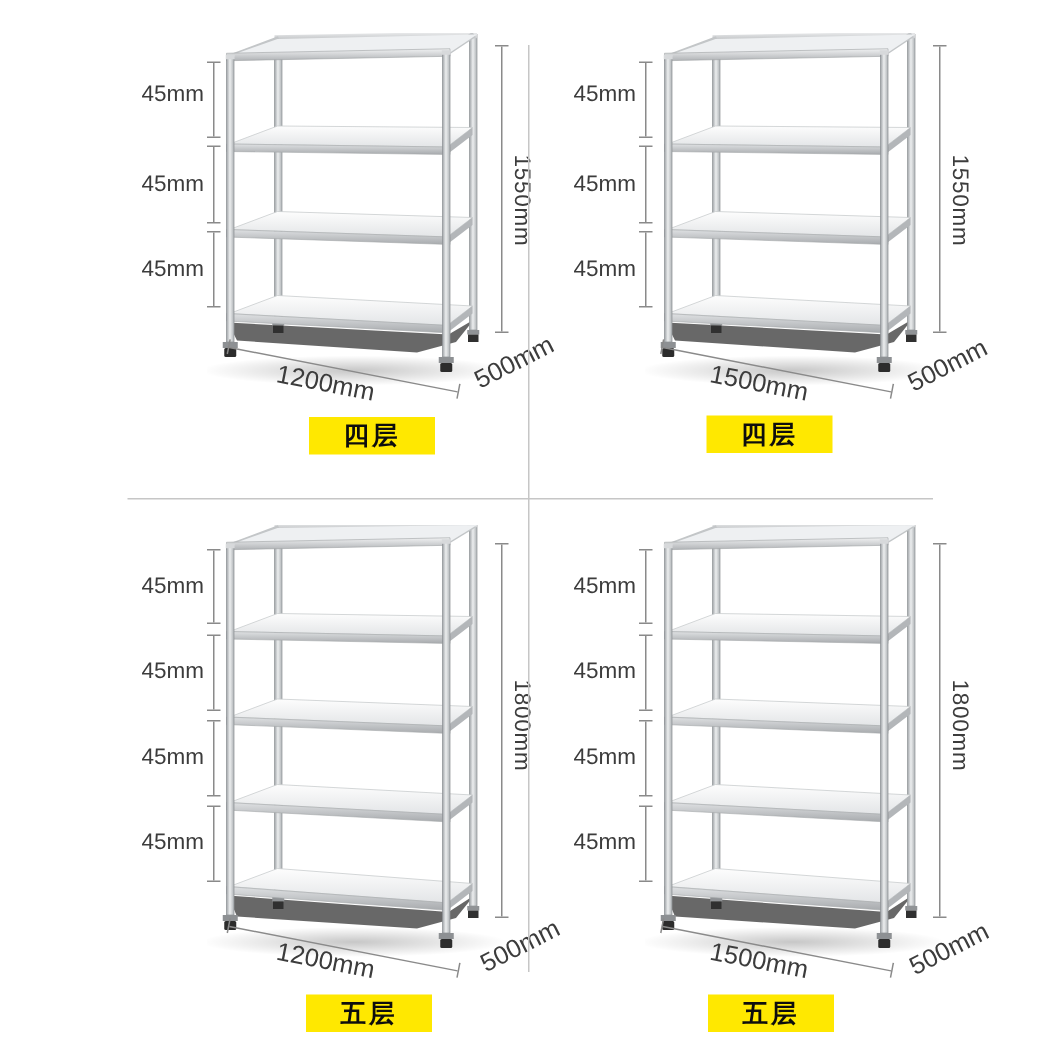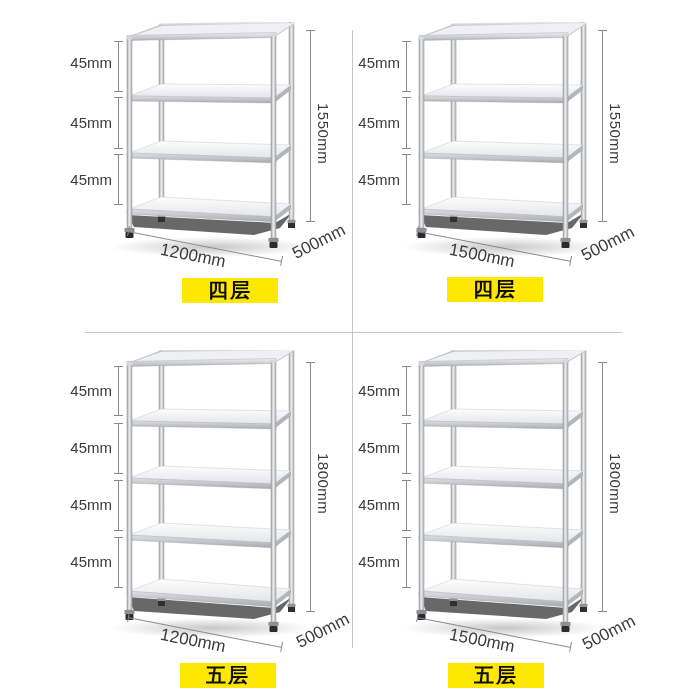--- a/index.html
+++ b/index.html
@@ -1,20 +1,20 @@
 <!DOCTYPE html>
 <html><head>
 <meta charset="utf-8">
 <style>
   html,body{margin:0;padding:0;background:#fff;}
   .stage{
     position:relative;width:700px;height:700px;background:#ffffff;overflow:hidden;
     font-family:"Liberation Sans","DejaVu Sans",sans-serif;
   }
-  .panel{position:absolute;width:350px;height:350px;}
+  .panel{position:absolute;width:350px;height:350px;margin-left:24px;}
   .p0{left:0;top:0}.p1{left:350px;top:0}.p2{left:0;top:350px}.p3{left:350px;top:350px}
   .col-l{--mx:114px;--lx:60px;--hx:306px;--wx:128px;--rx:114px}
   .col-r{--mx:52px;--lx:-2px;--hx:248px;--wx:67px;--rx:56px}
 
   .rack{position:absolute;left:var(--rx);}
   .row-t .rack{top:22px}
   .row-b .rack{top:0}
 
   
   .vtick{position:absolute;width:9px;box-sizing:border-box;
@@ -44,22 +44,22 @@
   .width-label{left:calc(var(--wx) + 29px);width:72px;text-align:center;font-size:17px;transform:rotate(11deg);}
   .row-t .width-label{top:247px}
   .row-b .width-label{top:282px}
 
   .depth-label{width:62px;text-align:center;font-size:17px;transform:rotate(-27deg);}
   .p0 .depth-label{left:288px;top:233px}
   .p1 .depth-label{left:227px;top:235px}
   .p2 .depth-label{left:292px;top:272px}
   .p3 .depth-label{left:228px;top:274px}
 
-  .badge{position:absolute;width:96px;height:25px;background:#ffe800;color:#0d0d0d;
-    font-size:20px;font-weight:700;letter-spacing:2px;display:flex;align-items:center;justify-content:center;}
+  .badge{position:absolute;width:84px;height:25px;background:#ffe800;color:#0d0d0d;
+    font-size:17px;font-weight:700;letter-spacing:2px;display:flex;align-items:center;justify-content:center;}
   .p0 .badge{left:182px;top:278px}
   .p1 .badge{left:97px;top:277px}
   .p2 .badge{left:180px;top:313px}
   .p3 .badge{left:98px;top:313px}
 
   .divider{position:absolute;background:#c6c6c6;}
   .divider.v{left:352px;top:30px;width:1px;height:618px;}
   .divider.h{left:85px;top:332px;width:537px;height:1px;}
 </style>
 </head>

